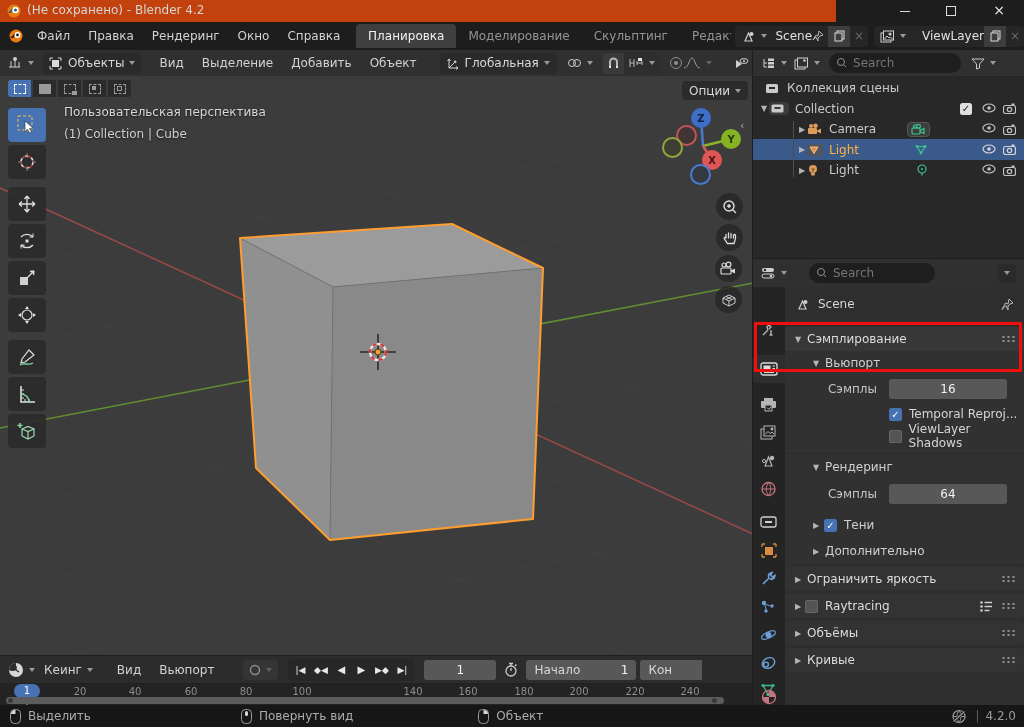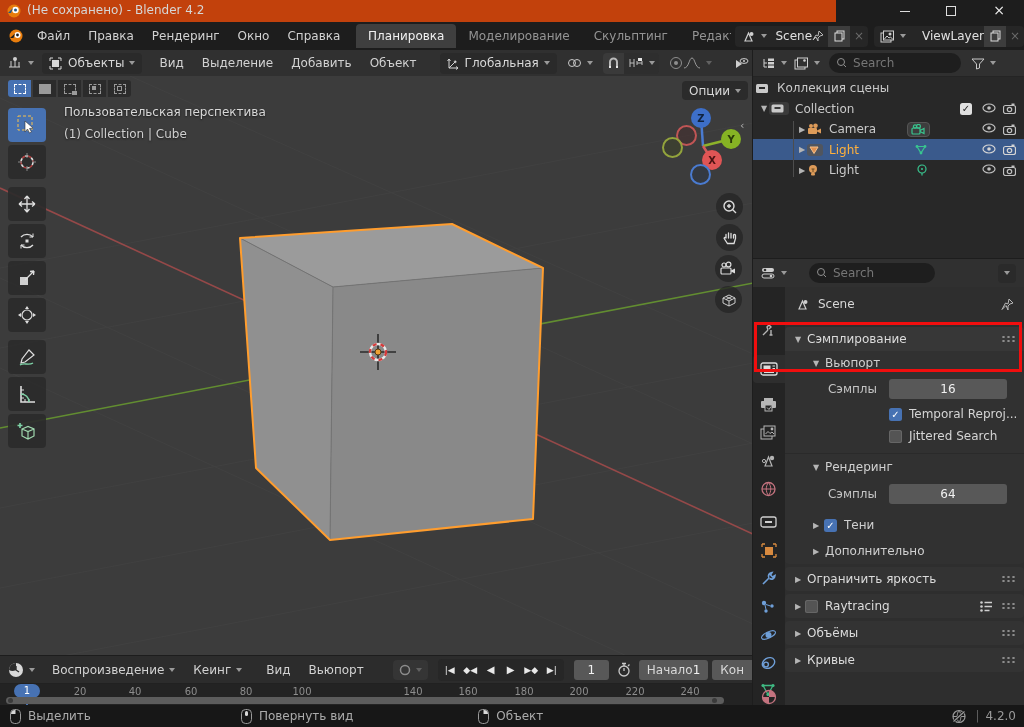--- a/index.html
+++ b/index.html
@@ -399,21 +399,21 @@
         </svg>
     </div>
     <div class="sidebtn" style="left:715px;top:210px;">
       <svg width="16" height="14">
           <path d="M2 5 L8 2 L14 5 L14 10 L8 13 L2 10 Z M2 5 L8 8 L14 5 M8 8 L8 13 M5 3.5 L11 6.5 M11 3.5 L5 6.5" fill="none" stroke="#dcdcdc" stroke-width="0.9"></path>
         </svg>
     </div>
   </div>
 
   <div class="abs" style="left:753px;top:77px;width:271px;height:181px;background:#282828;">
-    <div class="row" style="height:21px;padding-left:2px;">
+    <div class="row" style="height:21px;padding-left:12px;">
       <span class="olicon">
           <svg width="14" height="12">
             <rect x="1" y="2" width="12" height="9" rx="1.5" fill="#c9c9c9"></rect>
             <rect x="4" y="5" width="6" height="2" fill="#282828"></rect>
           </svg>
         </span>
       <span style="margin-left:6px;">Коллекция сцены</span>
     </div>
     <div class="row" style="height:21px;padding-left:6px;">
       <span class="chev">▼</span>
@@ -680,21 +680,21 @@
           <span class="field" style="margin-left:12px;width:118px;">
               <span>16</span>
             </span>
         </div>
         <div class="row" style="height:22px;padding-left:104px;">
           <span class="cb on">✓</span>
           <span style="margin-left:7px;color:#d4d4d4;">Temporal Reproj...</span>
         </div>
         <div class="row" style="height:22px;padding-left:104px;">
           <span class="cb"></span>
-          <span style="margin-left:7px;color:#d4d4d4;">Jittered Search</span>
+          <span style="margin-left:7px;color:#d4d4d4;">ViewLayer Shadows</span>
         </div>
         <div class="row" style="height:26px;padding:0 8px 0 26px;margin-top:6px;border-top:1px solid #2a2a2a;">
           <span class="chev">▼</span>
           <span style="margin-left:4px;color:#d0d0d0;">Рендеринг</span>
         </div>
         <div class="row" style="height:28px;">
           <span style="width:92px;text-align:right;color:#c4c4c4;">Сэмплы</span>
           <span class="field" style="margin-left:12px;width:118px;">
               <span>64</span>
             </span>
@@ -753,24 +753,20 @@
   <div class="abs" style="left:0;top:656px;width:752px;height:49px;background:#2c2c2c;">
     <div class="row" style="height:27px;border-bottom:1px solid #212121;">
       <span class="row" style="margin-left:8px;">
         <svg width="16" height="16">
             <circle cx="8" cy="8" r="7" fill="#d8d8d8"></circle>
             <path d="M8 8 A7 7 0 0 1 1 8 A7 7 0 0 1 8 1 Z" fill="#2c2c2c"></path>
             <path d="M8 4 L8 8 L11 10" stroke="#2c2c2c" fill="none" stroke-width="1.4"></path>
           </svg>
         <span class="caret"></span>
       </span>
-      <span class="menu" style="margin-left:8px;">
-          <span>Воспроизведение</span>
-          <span class="caret"></span>
-        </span>
       <span class="menu">
           <span>Кеинг</span>
           <span class="caret"></span>
         </span>
       <span class="menu" style="margin-left:6px;">Вид</span>
       <span class="menu">Вьюпорт</span>
       <span class="row" style="margin-left:20px;background:#353535;border-radius:4px;height:20px;padding:0 6px;">
         <svg width="12" height="12">
             <circle cx="6" cy="6" r="4.5" fill="none" stroke="#8c8c8c" stroke-width="1.5"></circle>
           </svg>

